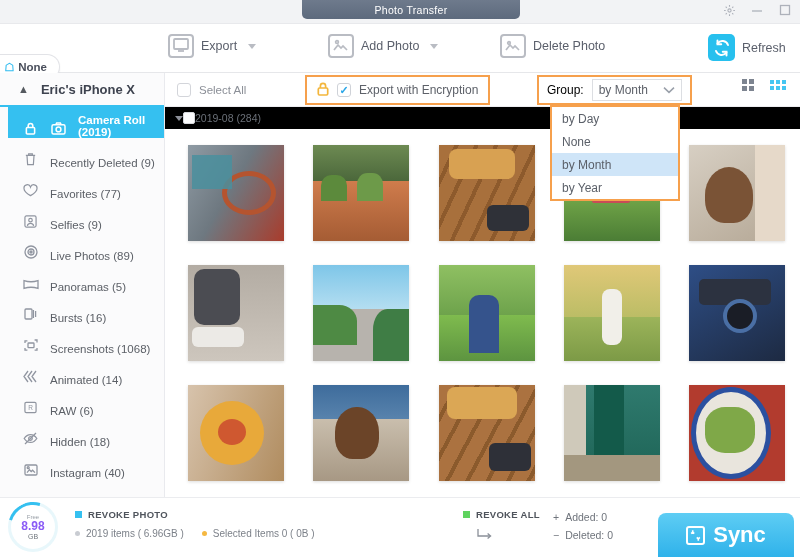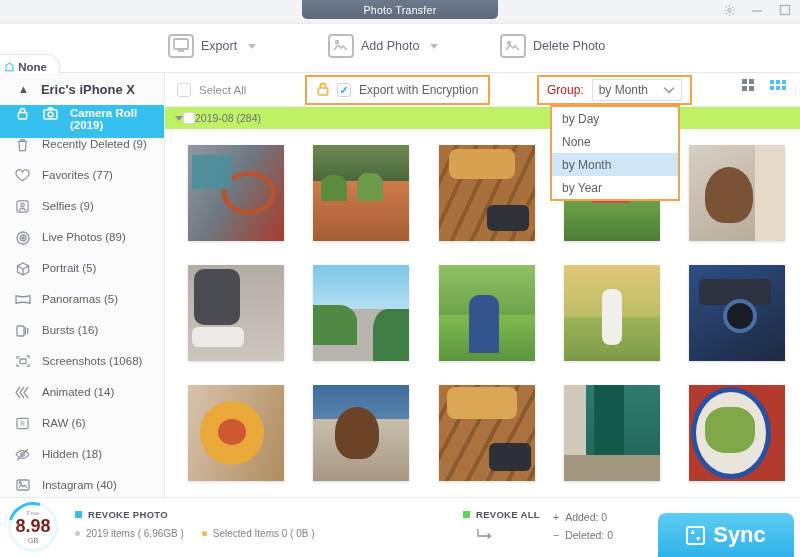--- a/index.html
+++ b/index.html
@@ -11,21 +11,21 @@
   }
   #app { position: relative; width: 800px; height: 557px; background: #fbfbfc; }
 
   
   .titlebar {
     position: absolute; left: 0; top: 0; width: 800px; height: 24px;
     background: #f2f3f5;
     border-bottom: 1px solid #e8e9ec;
   }
   .title-tab {
-    position: absolute; left: 302px; top: 0; width: 196px; height: 19px;
+    position: absolute; left: 302px; top: 0; width: 218px; height: 19px;
     background: linear-gradient(#6e7a8c, #5d6a7d);
     border-radius: 0 0 5px 5px;
     color: #ffffff; font-size: 10.5px;
     display: flex; align-items: center; justify-content: center;
     letter-spacing: .3px;
   }
   .win-ctrls { position: absolute; right: 8px; top: 3px; display: flex; gap: 14px; align-items: center; }
   .win-ctrls .wc { width: 14px; height: 14px; opacity: .5; display:flex; align-items:center; justify-content:center; color:#5b6272; }
 
   
@@ -66,22 +66,22 @@
     background: #fbfbfc; border-right: 1px solid #e9eaee;
   }
   .device-row {
     height: 34px; display: flex; align-items: center; gap: 12px; padding-left: 18px;
     border-bottom: 2px solid #35c0f0;
     font-size: 13px; font-weight: bold; color: #3e434f;
   }
   .eject-ic { color: #54595f; font-size: 11px; }
   .side-list { padding-top: 0; }
   .side-item {
-    height: 31px; display: flex; align-items: flex-start; gap: 11px; padding-left: 14px;
-    font-size: 11.5px; color: #5c6067;
+    height: 31px; display: flex; align-items: flex-end; gap: 11px; padding-left: 14px;
+    font-size: 11.5px; color: #5c6067; margin-left: 8px;
   }
   .side-item .s-ic { width: 17px; text-align: center; font-size: 13px; color: #8e939c; flex: 0 0 17px; }
   .side-item.active {
     background: #35c0f0; color: #ffffff; font-weight: bold;
   }
   .side-item.active .s-ic { color: #ffffff; }
   .side-item.active .lock-ic { color: #ffffff; }
 
   
   .content { position: absolute; left: 165px; top: 73px; right: 0; bottom: 60px; background: #ffffff; }
@@ -103,21 +103,21 @@
     display: flex; align-items: center; gap: 8px; padding: 0 10px;
   }
   .lock-y { color: #f4b63c; font-size: 13px; }
   .enc-label { font-size: 12px; color: #5d6169; }
 
   .group-box {
     position: absolute; left: 372px; top: 2px; width: 155px; height: 30px;
     border: 2.5px solid #f6a04c; background: #fff;
     display: flex; align-items: center; padding: 0 8px; gap: 8px;
   }
-  .group-lbl { font-size: 12px; color: #b91c1c; }
+  .group-lbl { font-size: 12px; color: #000000; }
   .group-sel {
     flex: 1; height: 22px; border: 1px solid #dcdee2; background: #fff;
     display: flex; align-items: center; justify-content: space-between;
     padding: 0 6px; font-size: 12px; color: #5d6169;
   }
   .chev { color: #9aa0aa; font-size: 10px; }
 
   .view-toggle { position: absolute; right: 14px; top: 6px; display: flex; gap: 16px; align-items: center; }
   .grid-ic { display: grid; gap: 2px; }
   .grid-ic.big { grid-template-columns: repeat(2, 5px); grid-template-rows: repeat(2, 5px); }
@@ -128,21 +128,21 @@
   
   .dropdown {
     position: absolute; left: 385px; top: 32px; width: 130px;
     background: #ffffff; border: 2.5px solid #f6a04c; z-index: 40;
   }
   .dd-item { height: 23px; display: flex; align-items: center; padding-left: 10px; font-size: 12px; color: #5b6069; }
   .dd-item.sel { background: #cfe5f8; }
 
   .group-header {
     height: 22px; display: flex; align-items: center; padding-left: 10px;
-    font-size: 10.5px; color: #6b7078; background: #bef264;
+    font-size: 10.5px; color: #6b7078; background: #000000;
   }
   .tri { width: 0; height: 0; border-left: 4.5px solid transparent; border-right: 4.5px solid transparent; border-top: 5px solid #8d9099; }
   .gh-cb { width: 12px; height: 12px; border: 1px solid #d6d8dc; border-radius: 2px; background:#fcfcfd; }
 
   .grid-wrap { padding: 4px 0 0 8px; }
   .photo-row { display: flex; gap: 0; }
   .cell { width: 127px; height: 120px; display: flex; align-items: center; justify-content: center; }
   .thumb {
     width: 96px; height: 96px; position: relative; overflow: hidden;
     box-shadow: 0 1px 3px rgba(0,0,0,.14);
@@ -156,21 +156,21 @@
     background: #ffffff; border-top: 1px solid #ebecef;
   }
   .disc {
     position: absolute; left: 8px; top: 4px; width: 50px; height: 50px;
     border-radius: 50%; border: 3px solid #e8f7fb;
     display: flex; flex-direction: column; align-items: center; justify-content: center;
     background: #fff;
   }
   .disc .arc { position: absolute; inset: -3px; border-radius: 50%; border: 3px solid transparent; border-top-color: #35c0f0; transform: rotate(-28deg); }
   .disc .t1 { font-size: 6px; color: #9aa0a8; line-height: 1; }
-  .disc .t2 { font-size: 18px; color: #7f1d1d; font-weight: bold; line-height: 1.15; }
+  .disc .t2 { font-size: 12px; color: #8b5cf6; font-weight: bold; line-height: 1.15; }
   .disc .t3 { font-size: 7px; color: #6f757d; line-height: 1; }
 
   .stat-block { position: absolute; top: 11px; }
   .stat-title { display: flex; align-items: center; gap: 6px; font-size: 9.5px; font-weight: bold; color: #4f545c; letter-spacing: .3px; }
   .sq { width: 7px; height: 7px; }
   .stat-sub { display: flex; align-items: center; gap: 6px; margin-top: 8px; font-size: 10px; color: #7d828a; }
   .dot { width: 5px; height: 5px; border-radius: 50%; }
 
   .sync-btn {
     position: absolute; right: 6px; bottom: 0px; width: 136px; height: 44px;
@@ -242,20 +242,31 @@
       <span class="tool-ic">
         <span class="frame"></span>
         <svg style="position:absolute;left:5px;top:6px" width="16" height="13" viewBox="0 0 16 13" fill="none" stroke="#b9bcc3" stroke-width="1.7">
           <path d="M1 10l4-5 3 3 2-2 4 4"></path>
             <circle cx="4" cy="3" r="1.3"></circle>
         </svg>
       </span>
       <span class="tool-label">Delete Photo</span>
     </div>
 
+    <div class="tool-group" style="left:708px;">
+      <span class="refresh-ic">
+        <svg width="18" height="18" viewBox="0 0 24 24" fill="none" stroke="#ffffff" stroke-width="2.6" stroke-linecap="round">
+          <path d="M20 8a8 8 0 0 0-14-2"></path>
+            <path d="M4 16a8 8 0 0 0 14 2"></path>
+          <path d="M6 2v5h5"></path>
+            <path d="M18 22v-5h-5"></path>
+        </svg>
+      </span>
+      <span class="tool-label">Refresh</span>
+    </div>
   </div>
 
   <div class="sidebar">
     <div class="device-row">
       <span class="eject-ic">▲</span>
       <span>Eric's iPhone X</span>
     </div>
     <div class="side-list">
       <div class="side-item active">
         <span class="s-ic lock-ic">
@@ -307,29 +318,20 @@
         <span class="s-ic">
           <svg width="14" height="14" viewBox="0 0 14 14" fill="none" stroke="#9095a0" stroke-width="1.3">
               <circle cx="7" cy="7" r="6"></circle>
               <circle cx="7" cy="7" r="3"></circle>
               <circle cx="7" cy="7" r="1.1" fill="#9095a0"></circle>
             </svg>
         </span>
         <span>Live Photos (89)</span>
       </div>
 
-      <div class="side-item">
-        <span class="s-ic">
-          <svg width="14" height="14" viewBox="0 0 14 14" fill="none" stroke="#9095a0" stroke-width="1.3">
-              <path d="M7 1l5.5 3v6L7 13 1.5 10V4z"></path>
-              <path d="M1.5 4L7 7l5.5-3M7 7v6"></path>
-            </svg>
-        </span>
-        <span>Portrait (5)</span>
-      </div>
 
       <div class="side-item">
         <span class="s-ic">
           <svg width="16" height="11" viewBox="0 0 16 11" fill="none" stroke="#9095a0" stroke-width="1.3">
               <path d="M1 1.6c4.6 1.5 9.4 1.5 14 0v7.8c-4.6-1.5-9.4-1.5-14 0z"></path>
             </svg>
         </span>
         <span>Panoramas (5)</span>
       </div>
 

